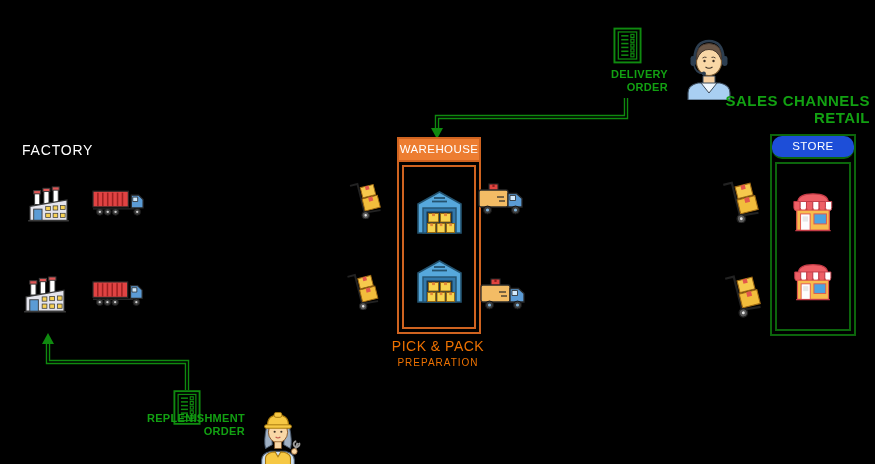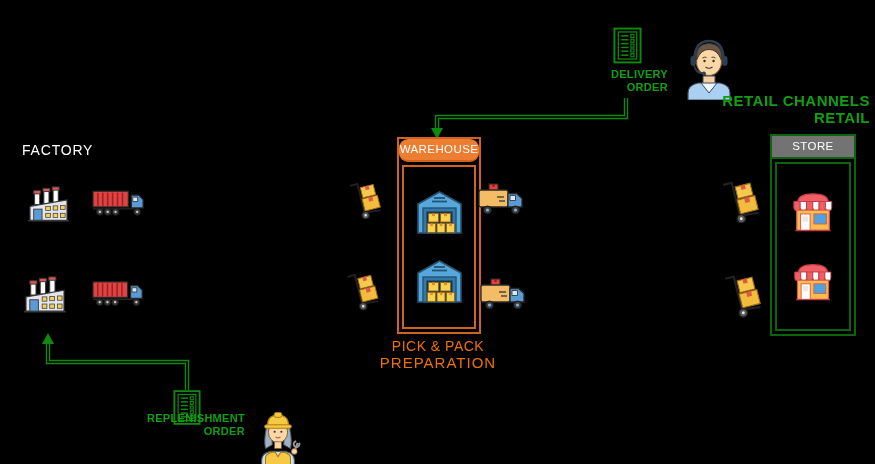--- a/index.html
+++ b/index.html
@@ -9,32 +9,32 @@
     font-family:"Liberation Sans", sans-serif;
   }
   .abs { position:absolute; }
   .t   { position:absolute; font-family:"Liberation Sans", sans-serif; }
   .white-label { color:#ffffff; font-size:14px; letter-spacing:0.8px; }
   .green-text  { color:#12a012; font-weight:bold; }
   .green-small { font-size:11px; line-height:13px; text-align:right; letter-spacing:0.3px; }
   .green-big   { font-size:15px; line-height:17px; text-align:right; letter-spacing:0.5px; }
   .orange-cap  { color:#ed7100; font-weight:normal; text-align:center; }
   .orange-cap .l1 { font-size:14px; letter-spacing:0.5px; line-height:16px; }
-  .orange-cap .l2 { font-size:15px; letter-spacing:1px;   line-height:17px; }
+  .orange-cap .l2 { font-size:10px; letter-spacing:1px;   line-height:17px; }
 
   .frame { position:absolute; box-sizing:border-box; border:2px solid; display:flex; flex-direction:column; }
   .frame-header { flex:0 0 auto; height:21px; line-height:21px; text-align:center;
                   color:#fff; font-size:11.5px; letter-spacing:0.4px; }
   .frame-body { flex:1 1 auto; margin:3px; border:2px solid; display:flex; flex-direction:column;
                 justify-content:space-evenly; align-items:center; }
   .frame.orange { border-color:#cf6320; }
-  .frame.orange .frame-header { background:#ed7d31; border-bottom:2px solid #cf6320;border-radius:9px; }
+  .frame.orange .frame-header { background:#ed7d31; border-bottom:2px solid #cf6320; }
   .frame.orange .frame-body   { border-color:#cf6320; }
   .frame.green  { border-color:#0c650c; }
-  .frame.green .frame-header  { background:#737373; border-bottom:2px solid #0c650c; }
+  .frame.green .frame-header  { background:#1d4ed8; border-bottom:2px solid #0c650c;border-radius:10px; }
   .frame.green .frame-body    { border-color:#0c650c; }
 
   svg.icon { position:absolute; overflow:visible; }
   svg.icon-in { position:relative; }
 </style>
 </head>
 <body>
 
 <div id="canvas">
 
@@ -277,21 +277,21 @@
     </svg>
   <div class="t green-text green-small" style="left:586px;top:68px;width:82px">
     <div>DELIVERY</div>
     <div>ORDER</div>
   </div>
   <svg class="icon" style="left:683px;top:36px;width:52px;height:64px">
       <use href="#sym-agent"></use>
     </svg>
 
   <div class="t green-text green-big" style="left:700px;top:92px;width:170px">
-    <div>RETAIL CHANNELS</div>
+    <div>SALES CHANNELS</div>
     <div>RETAIL</div>
   </div>
 
   <svg class="icon" style="left:722px;top:177px;width:44px;height:46px">
       <use href="#sym-handtruck"></use>
     </svg>
   <svg class="icon" style="left:724px;top:269px;width:44px;height:50px">
       <use href="#sym-handtruck"></use>
     </svg>
 

